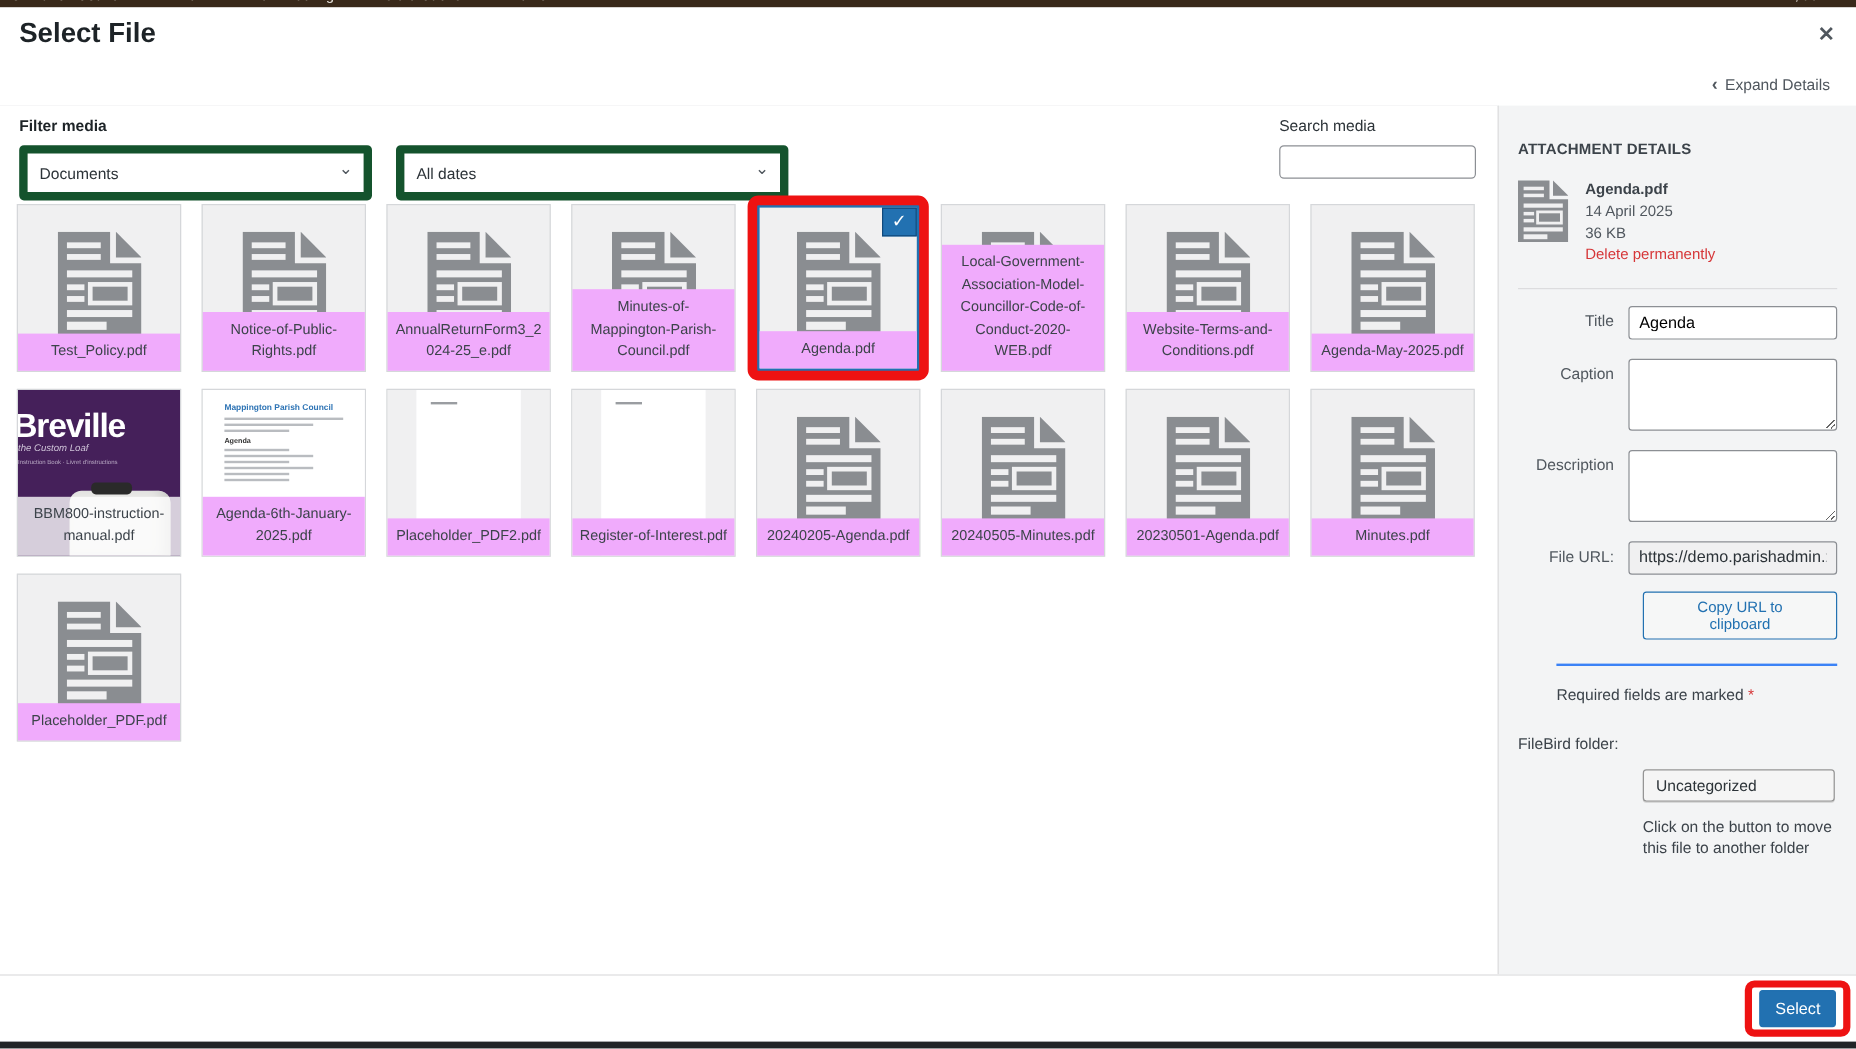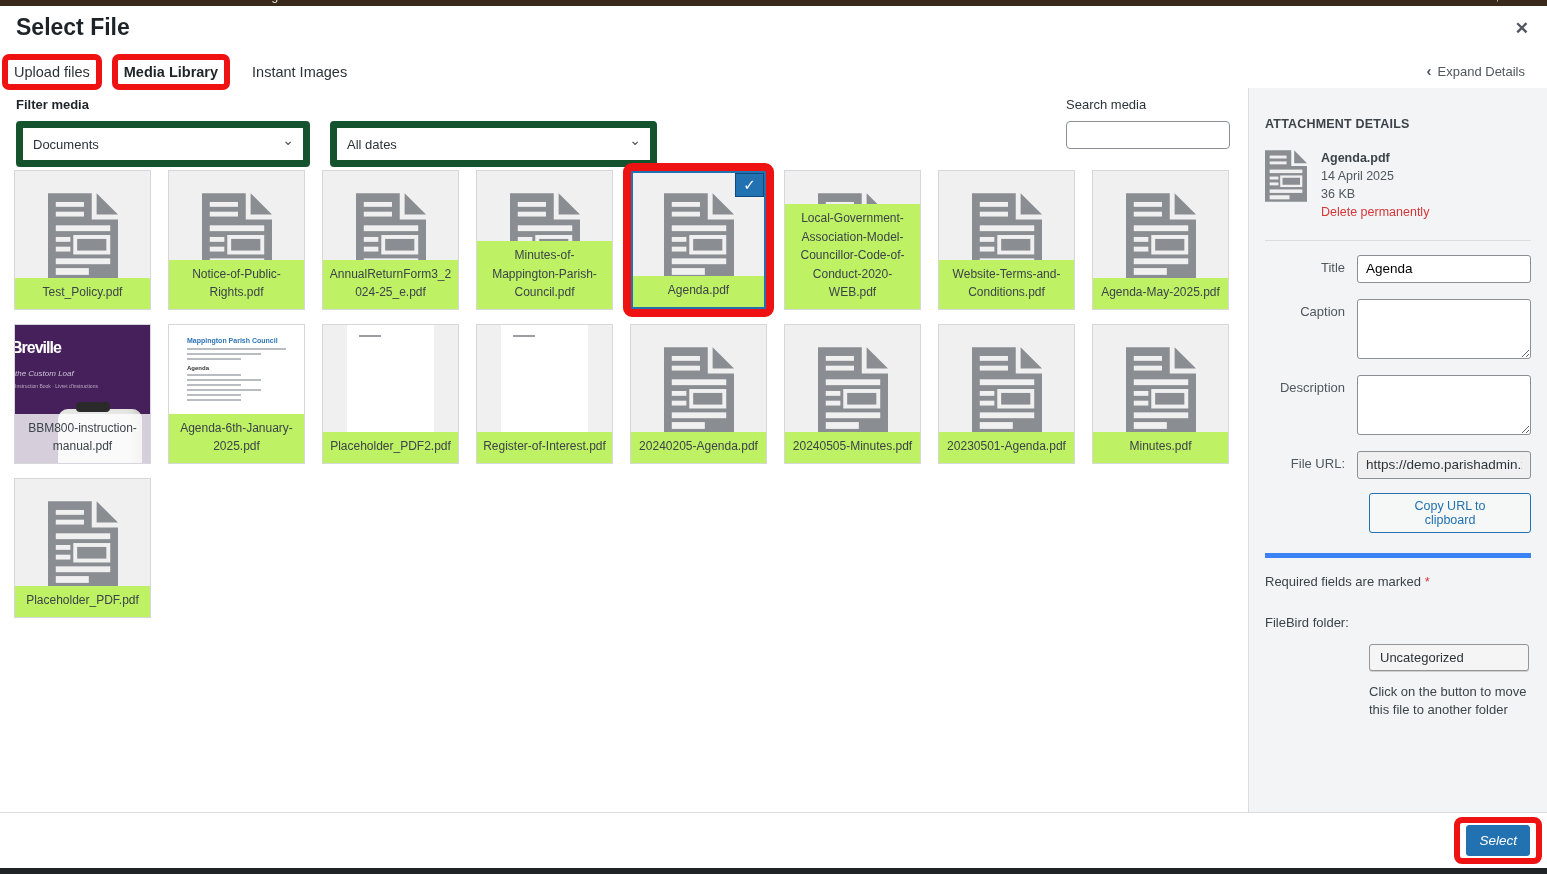--- a/index.html
+++ b/index.html
@@ -43,28 +43,28 @@
   .search-label { position:absolute; top:9px; left:1066px; font-size:13px; color:#2c3338; }
   .search-input { position:absolute; top:33px; left:1066px; width:164px; height:28px; border:1px solid #8c8f94; border-radius:4px; font-size:13px; padding:0 8px; }
 
   
   .grid { position:absolute; top:82px; left:14px; width:1232px; display:flex; flex-wrap:wrap; gap:14px 17px; }
   .tile { position:relative; width:137px; height:140px; background:#f0f0f1; border:1px solid #d5d7da; cursor:pointer; }
   .tile.selected { border:3px solid #2271b1; }
   .thumb { position:absolute; inset:0; overflow:hidden; }
   .doc-svg { position:absolute; left:33px; top:22px; width:70px; height:86px; color:#8a8d91; }
   .tile.selected .doc-svg { left:31px; top:20px; }
-  .tile .label { position:absolute; left:0; right:0; bottom:0; background:#bef264; padding:5px 5px 7px;
+  .tile .label { position:absolute; left:0; right:0; bottom:0; background:#f0abfc; padding:5px 5px 7px;
     font-size:12px; line-height:1.55; text-align:center; color:#3c434a; word-break:break-word; }
   .check { position:absolute; top:0; right:0; width:29px; height:24px; background:#2271b1; border:1px solid #10497c;
     color:#fff; font-size:15px; font-weight:700; text-align:center; line-height:22px; z-index:4; }
 
   
   .thumb-breville { background:#45205a; }
-  .thumb-breville .brand { position:absolute; top:14px; left:-4px; color:#fff; font-size:16px; font-weight:700; letter-spacing:-1px; }
+  .thumb-breville .brand { position:absolute; top:14px; left:-4px; color:#fff; font-size:28px; font-weight:700; letter-spacing:-1px; }
   .thumb-breville .sub { position:absolute; top:44px; left:0px; color:#cfc3d8; font-size:8px; font-style:italic; }
   .thumb-breville .line3 { position:absolute; top:58px; left:0px; color:#b9aac4; font-size:5px; }
   .thumb-breville .machine { position:absolute; bottom:-8px; right:8px; width:84px; height:62px; background:#e8e8e6; border-radius:10px 10px 4px 4px; box-shadow:inset -6px -4px 10px #c9c9c7; }
   .thumb-breville .lid { position:absolute; top:-7px; left:18px; width:34px; height:10px; background:#2a2a2a; border-radius:4px; }
   .tile .label.overlay { background:rgba(255,255,255,0.78); }
 
   .thumb-agenda { background:#fff; }
   .thumb-agenda .pg { position:absolute; inset:0 10px; background:#fff; padding:12px 8px; }
   .thumb-agenda .h { color:#2e74b5; font-size:7px; font-weight:700; margin-bottom:4px; }
   .thumb-agenda .ln { height:2px; background:#b9bcc0; margin:3px 0; }
@@ -85,30 +85,30 @@
   .attach-name { font-weight:700; color:#3c434a; }
   .delete-link { color:#d63638; cursor:pointer; text-decoration:none; }
   .side-divider { border-top:1px solid #dcdcde; margin:18px 0 14px; }
   .field-row { display:flex; align-items:flex-start; margin-bottom:16px; }
   .field-row label { width:92px; text-align:right; padding-right:12px; padding-top:5px; color:#50575e; flex:none; }
   .field-row input[type=text] { flex:1; height:28px; border:1px solid #8c8f94; border-radius:3px; background:#fff; font-size:13.5px; padding:0 8px; min-width:0; font-family:inherit; }
   .field-row textarea { flex:1; height:60px; border:1px solid #8c8f94; border-radius:3px; background:#fff; resize:both; font-family:inherit; min-width:0; }
   .field-row input.readonly { background:#f0f0f1; color:#2c3338; }
   .copy-row { margin-left:104px; margin-top:-2px; }
   .copy-btn { background:#f6f7f7; border:1px solid #2271b1; color:#2271b1; border-radius:3px; font-size:12.5px; padding:5px 20px; cursor:pointer; font-family:inherit; }
-  .required-note { border-top:5px solid #3b82f6; padding-top:16px; margin-top:20px; color:#3c434a; }
+  .required-note { border-top:2px solid #3b82f6; padding-top:16px; margin-top:20px; color:#3c434a;margin-left:32px; }
   .required-note .star { color:#d63638; }
   .filebird-label { margin-top:26px; color:#3c434a; }
   .filebird-btn { display:block; margin:14px 0 0 104px; width:160px; text-align:left; background:#f5f5f5; border:1px solid #959595; border-radius:3px; box-shadow:0 1px 0 #cfcfcf; font-size:13px; color:#2c3338; padding:5px 10px; cursor:pointer; font-family:inherit; }
   .filebird-help { margin:12px 0 0 104px; width:178px; line-height:1.45; color:#3c434a; }
 
   
   .footer { position:absolute; bottom:6px; left:0; right:0; height:56px; background:#fff; border-top:1px solid #dcdcde; z-index:7; }
   .select-wrap { position:absolute; right:17px; top:12px; }
-  .btn-primary { position:relative; background:#2271b1; border:1px solid #2271b1; color:#fff; font-size:13.5px; padding:7px 12px; border-radius:3px; cursor:pointer; font-family:inherit;font-style:italic; }
+  .btn-primary { position:relative; background:#2271b1; border:1px solid #2271b1; color:#fff; font-size:13.5px; padding:7px 12px; border-radius:3px; cursor:pointer; font-family:inherit; }
 
   svg.defs { position:absolute; width:0; height:0; }
 </style>
 </head>
 <body>
 
 <svg class="defs" aria-hidden="true">
   <defs>
     <symbol id="doc-icon" viewBox="0 0 72 88">
       <path d="M0 0 H45 V27 H72 V88 H0 Z" fill="currentColor"></path>
@@ -137,33 +137,20 @@
         <span>View Meeting</span>
         <span>Delete Cache</span>
         <span>Events</span>
       </div>
     <div class="bar-right">Hi, admin</div>
   </div>
 
   <h1 class="modal-title">Select File</h1>
   <button class="close-btn">✕</button>
 
-  <div class="router">
-    <div class="tab">
-      <span>Upload files</span>
-      <span class="red-box"></span>
-    </div>
-    <div class="tab active">
-      <span>Media Library</span>
-      <span class="red-box"></span>
-    </div>
-    <div class="tab">
-      <span>Instant Images</span>
-    </div>
-  </div>
   <div class="router-line"></div>
 
   <div class="expand-details">
     <span class="chev">‹</span><span>Expand Details</span>
   </div>
 
   <div class="main">
     <div class="filter-label">Filter media</div>
 
     <div class="wp-select sel-type">

